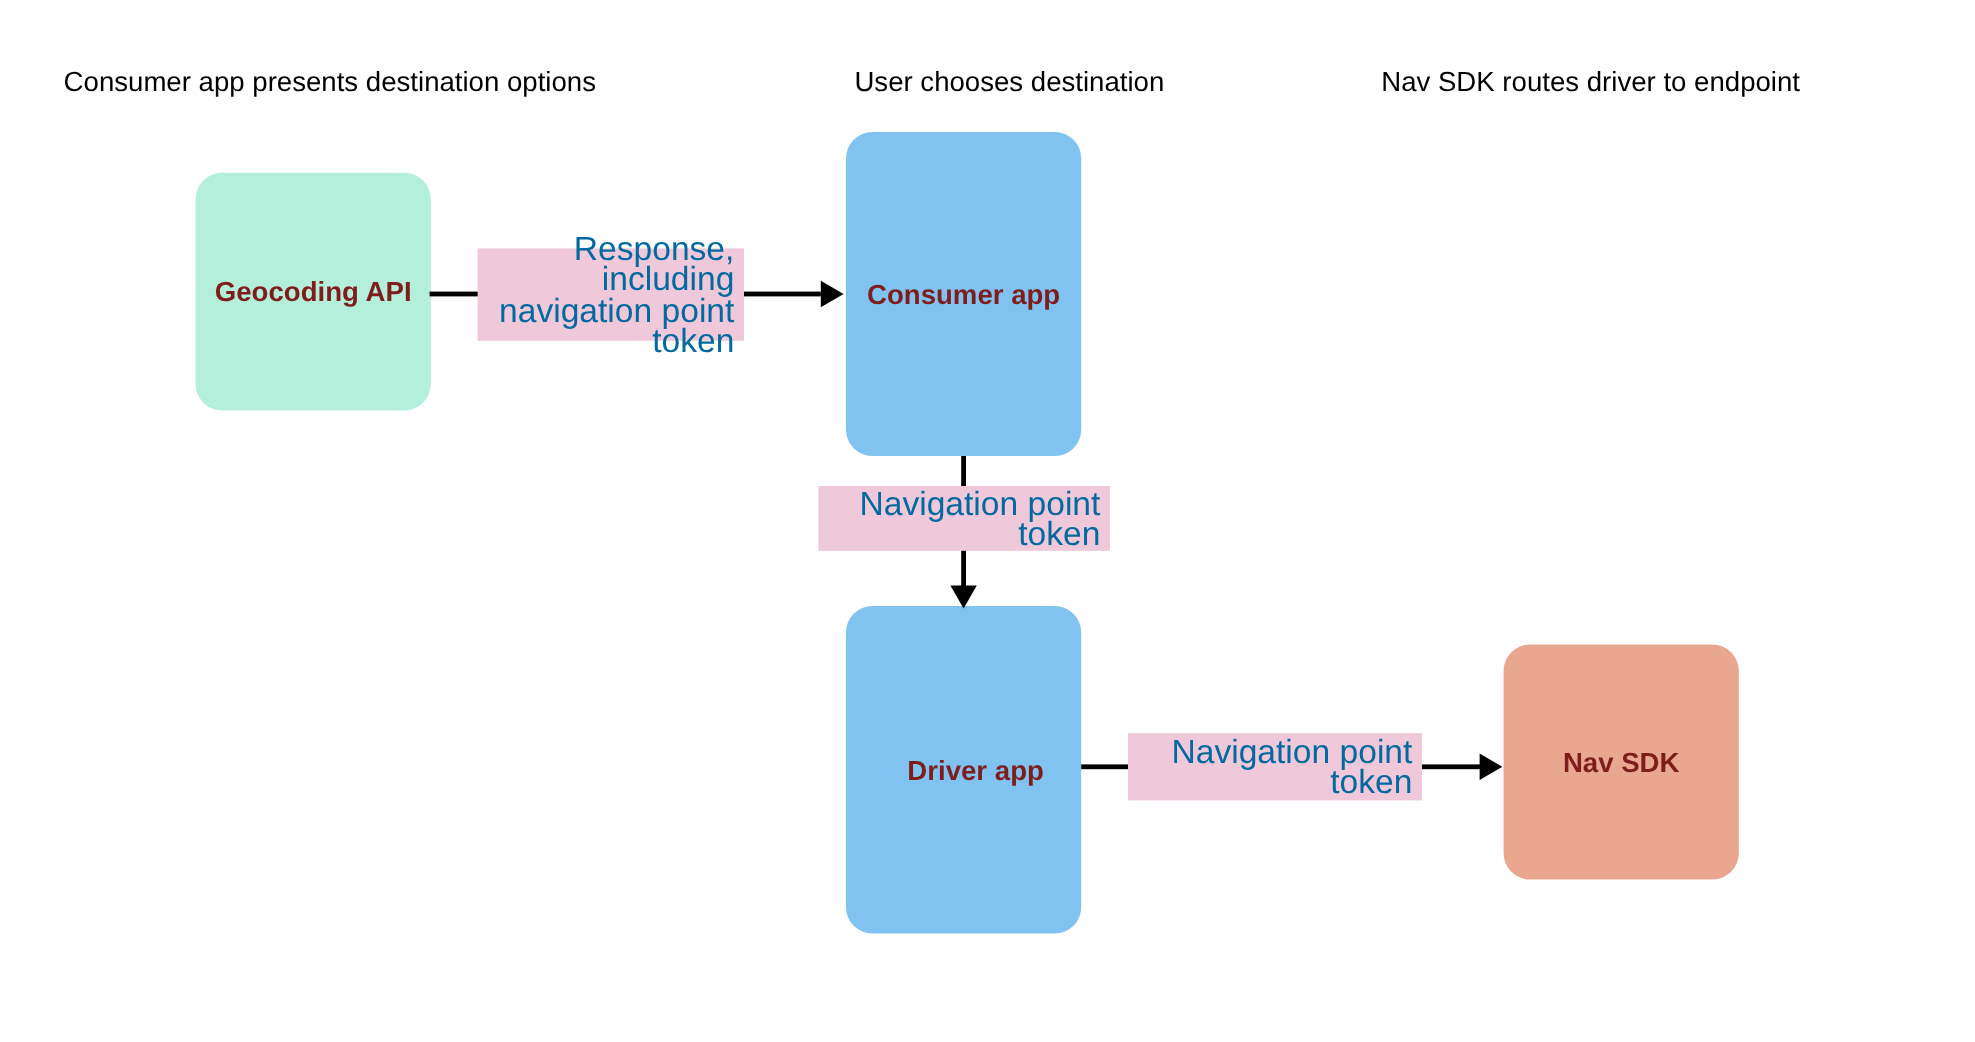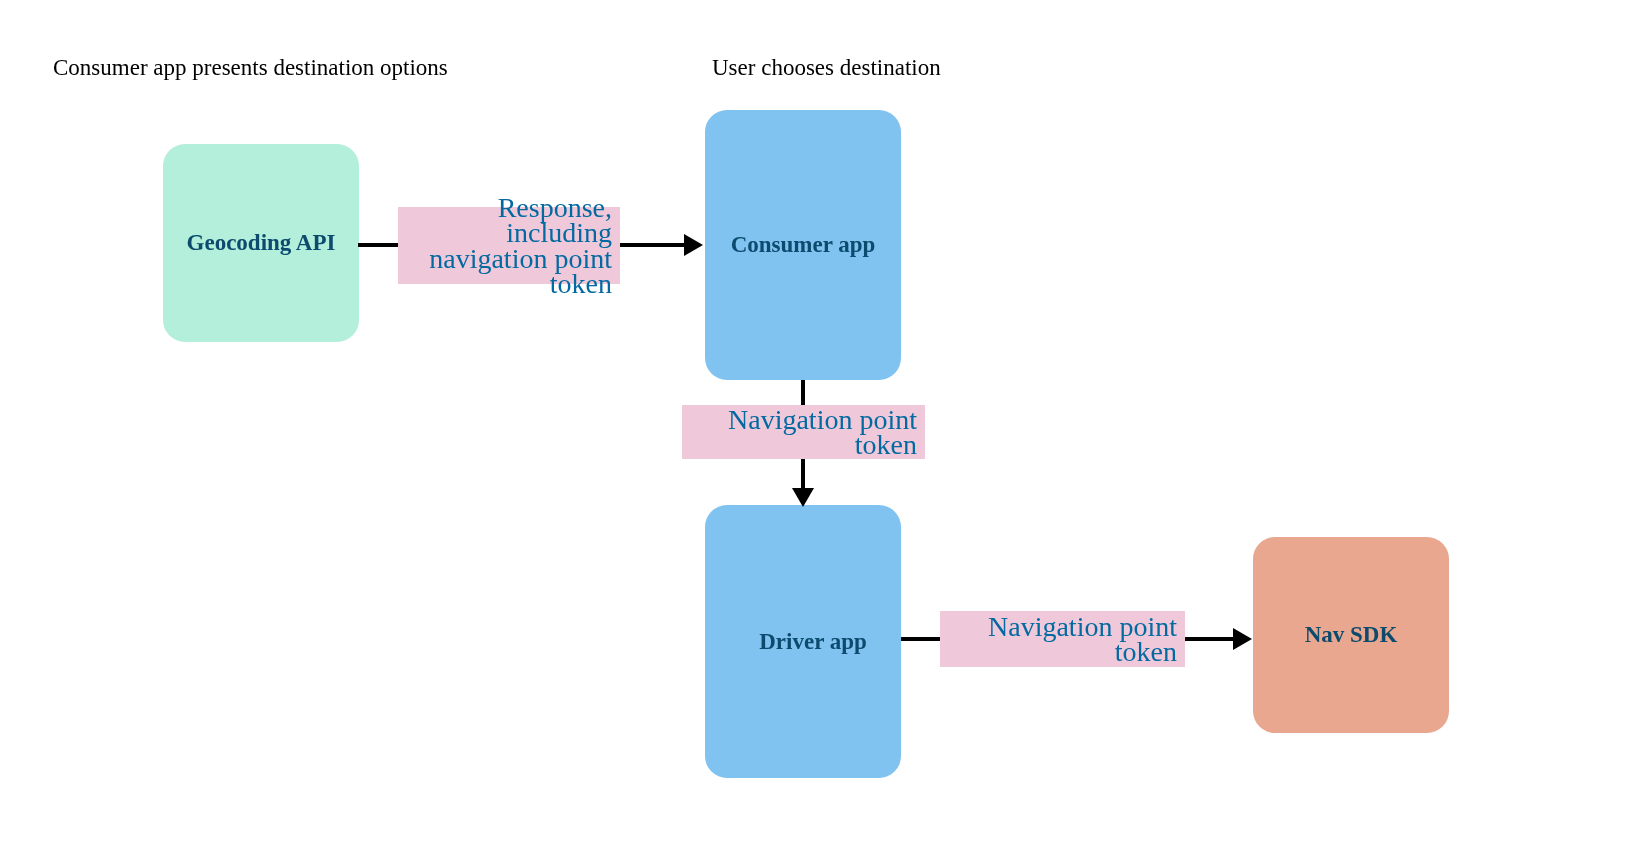--- a/index.html
+++ b/index.html
@@ -11,21 +11,20 @@
   body {
     font-family: "Liberation Sans", sans-serif;
     -webkit-font-smoothing: antialiased;
   }
   #canvas {
     position: relative;
     width: 1646px;
     height: 868px;
     background: #ffffff;
     overflow: hidden;
-    font-family: Liberation Serif, serif;
   }
 
   
   .col-header {
     position: absolute;
     font-size: 23px;
     line-height: 28px;
     color: #000000;
     white-space: nowrap;
     font-weight: 400;
@@ -37,21 +36,21 @@
     border-radius: 22px;
     display: flex;
     align-items: center;
     justify-content: center;
     box-sizing: border-box;
   }
   .node-label {
     font-size: 23px;
     line-height: 28px;
     font-weight: 700;
-    color: #0c4a6e;
+    color: #7f1d1d;
     white-space: nowrap;
     text-align: center;
   }
 
   
   .edge-label {
     position: absolute;
     display: flex;
     align-items: center;
     justify-content: center;
@@ -93,20 +92,21 @@
 </style>
 </head>
 <body>
 
 <div id="canvas">
 
   <div class="col-header" style="left:53px; top:54px;">Consumer app presents destination options</div>
 
   <div class="col-header" style="left:668px; top:54px;margin-left:44px;">User chooses destination</div>
 
+  <div class="col-header" style="left:1151px; top:54px;">Nav SDK routes driver to endpoint</div>
 
   <div class="node" style="left:163px; top:144px; width:196px; height:198px; background:#b3efdb;">
     <span class="node-label">Geocoding API</span>
   </div>
 
   <div class="node" style="left:705px; top:110px; width:196px; height:270px; background:#80c3f0;">
     <span class="node-label">Consumer app</span>
   </div>
 
   <div class="node" style="left:705px; top:505px; width:196px; height:273px; background:#80c3f0;padding-left:20px;">

